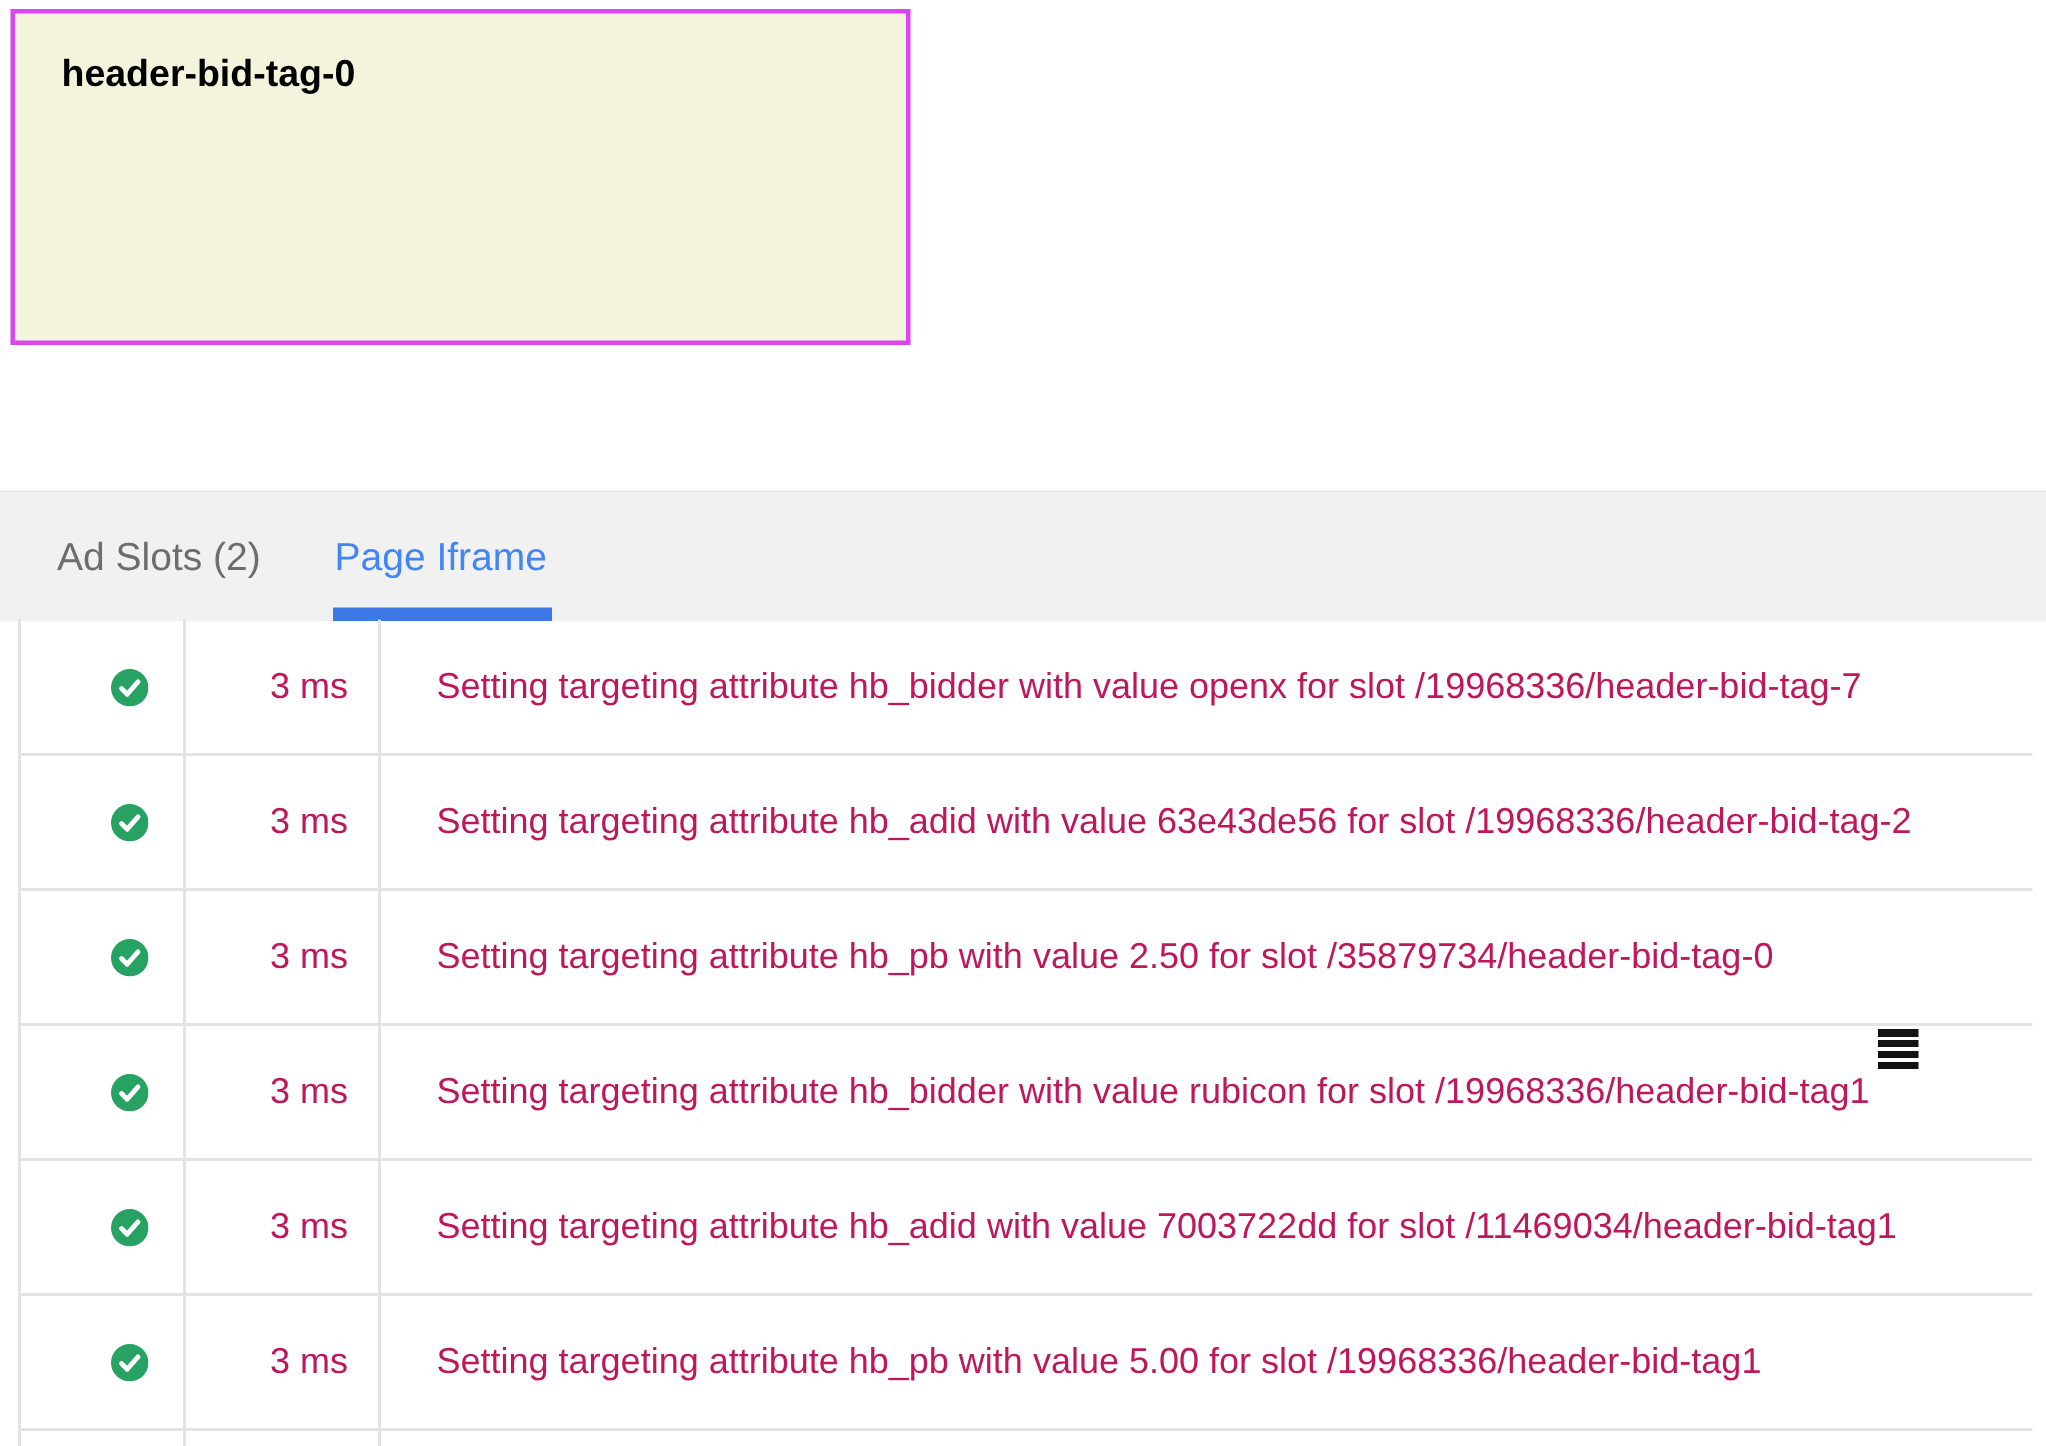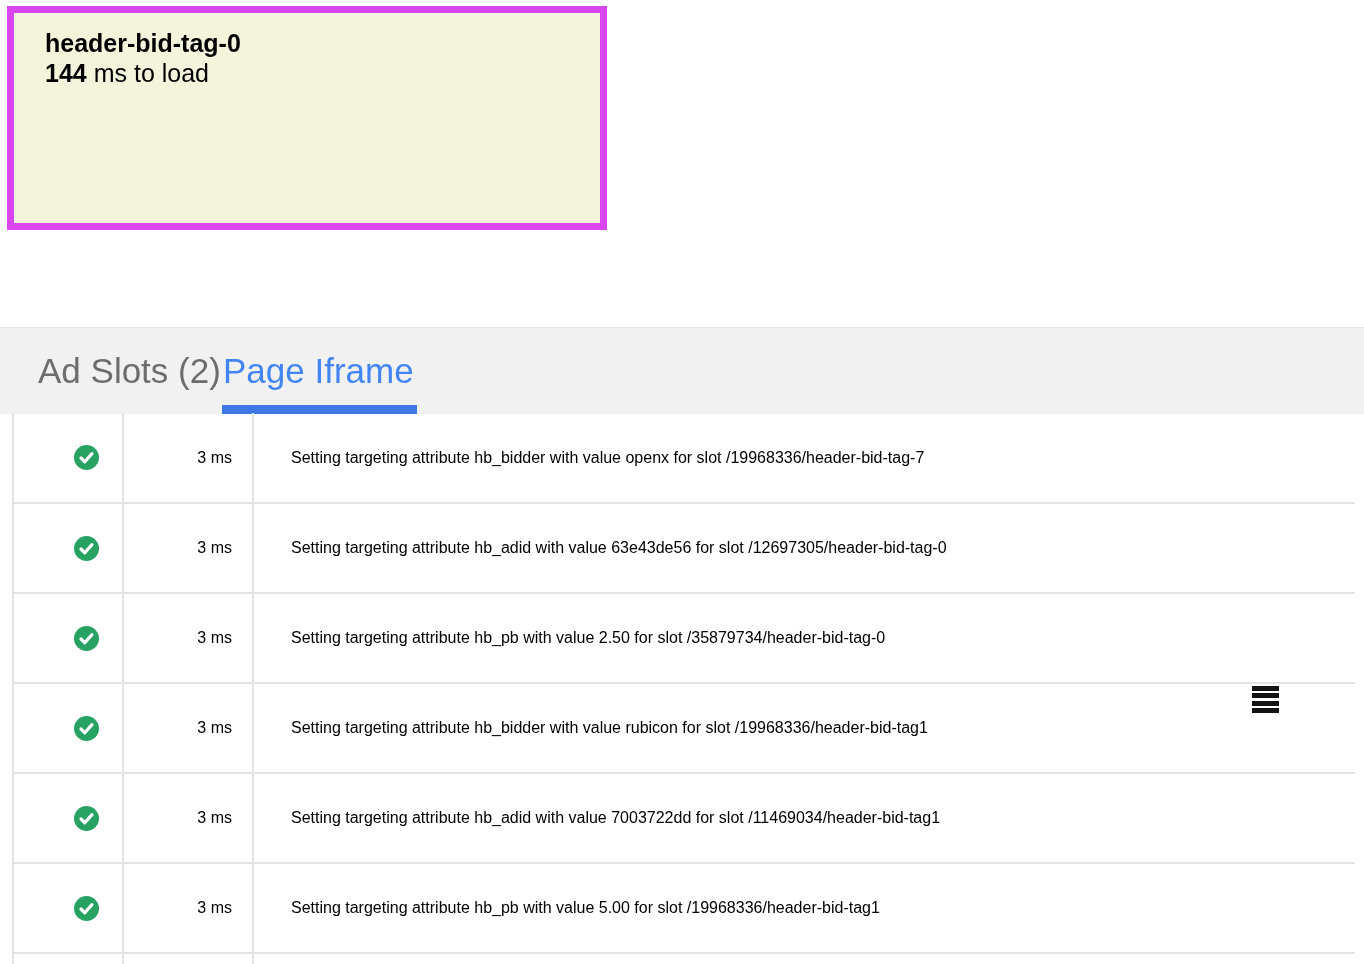--- a/index.html
+++ b/index.html
@@ -5,71 +5,70 @@
   * { margin:0; padding:0; box-sizing:border-box; }
   html,body { width:1364px; height:964px; }
   body {
     position:relative; overflow:hidden; background:#ffffff;
     font-family:"Liberation Sans","DejaVu Sans",sans-serif; color:#000;
   }
 
   
   .info-box {
     position:absolute; left:7px; top:6px; width:600px; height:224px;
-    background:#f4f4dd; border:7px solid #d946ef;
-    padding:15px 31px; font-size:25px; line-height:30px; color:#000;
+    background:#f4f4dd; border:3px solid #d946ef;
+    padding:25px 31px; font-size:25px; line-height:30px; color:#000;
   }
   .info-box .b { font-weight:bold; }
   .info-box .title { font-weight:bold; }
 
   
   .tabbar {
     position:absolute; left:0; top:327px; width:1364px; height:87px;
     background:#f1f1f1; border-top:1px solid #e7e7e7;
   }
   .tab {
     position:absolute; top:0; height:100%; display:flex; align-items:center;
-    font-size:35px; cursor:pointer;
+    font-size:26px; cursor:pointer;
   }
   .tab-adslots { left:38px; color:#6d6d6d; }
   .tab-pagerequest { left:223px; color:#4285f4; }
   .tab-underline {
     position:absolute; left:-1px; right:-3px; bottom:0; height:9px;
     background:#3e78e7;
   }
   .menu-btn {
     position:absolute; left:1252px; top:358px; width:27px; height:27px;
     cursor:pointer;
     background:repeating-linear-gradient(to bottom,#131313 0 5px,transparent 5px 7.33px);
   }
 
   
   .log-table {
     position:absolute; left:12px; top:413px; width:1343px;
     border-collapse:collapse; table-layout:fixed;
   }
   .log-table td {
     height:90px; border-bottom:2px solid #e3e3e3; border-left:2px solid #e3e3e3;
-    font-size:16px; color:#000000; vertical-align:middle; overflow:hidden;padding-left:37px;
+    font-size:24px; color:#be185d; vertical-align:middle; overflow:hidden;padding-left:37px;
   }
   .c-check { width:110px; text-align:center; }
   .c-time  { width:130px; text-align:right; padding-right:20px; }
   .c-msg   { padding-left:23px; white-space:nowrap; }
 
   .check-circle {
     display:inline-block; width:25px; height:25px; vertical-align:middle;
   }
   .partial td { border-bottom:none; }
 </style>
 </head>
 <body>
 
 <div class="info-box">
   <div class="title">header-bid-tag-0</div>
-  <div><span class="b">144</span><span> ms to load</span></div>
 </div>
 
 <div class="tabbar">
   <div class="tab tab-adslots">
     <span>Ad Slots (2)</span>
   </div>
   <div class="tab tab-pagerequest">
     <span>Page Iframe</span>
     <div class="tab-underline"></div>
   </div>
@@ -94,21 +93,21 @@
   <tr>
     <td class="c-check">
       <span class="check-circle">
         <svg width="25" height="25" viewBox="0 0 25 25">
           <circle cx="12.5" cy="12.5" r="12.5" fill="#28a263"></circle>
           <path d="M7 13 L10.8 16.8 L18 8.6" fill="none" stroke="#ffffff" stroke-width="3.2" stroke-linecap="round" stroke-linejoin="round"></path>
         </svg>
       </span>
     </td>
     <td class="c-time">3 ms</td>
-    <td class="c-msg">Setting targeting attribute hb_adid with value 63e43de56 for slot /12697305/header-bid-tag-0</td>
+    <td class="c-msg">Setting targeting attribute hb_adid with value 63e43de56 for slot /19968336/header-bid-tag-2</td>
   </tr>
 
   <tr>
     <td class="c-check">
       <span class="check-circle">
         <svg width="25" height="25" viewBox="0 0 25 25">
           <circle cx="12.5" cy="12.5" r="12.5" fill="#28a263"></circle>
           <path d="M7 13 L10.8 16.8 L18 8.6" fill="none" stroke="#ffffff" stroke-width="3.2" stroke-linecap="round" stroke-linejoin="round"></path>
         </svg>
       </span>

